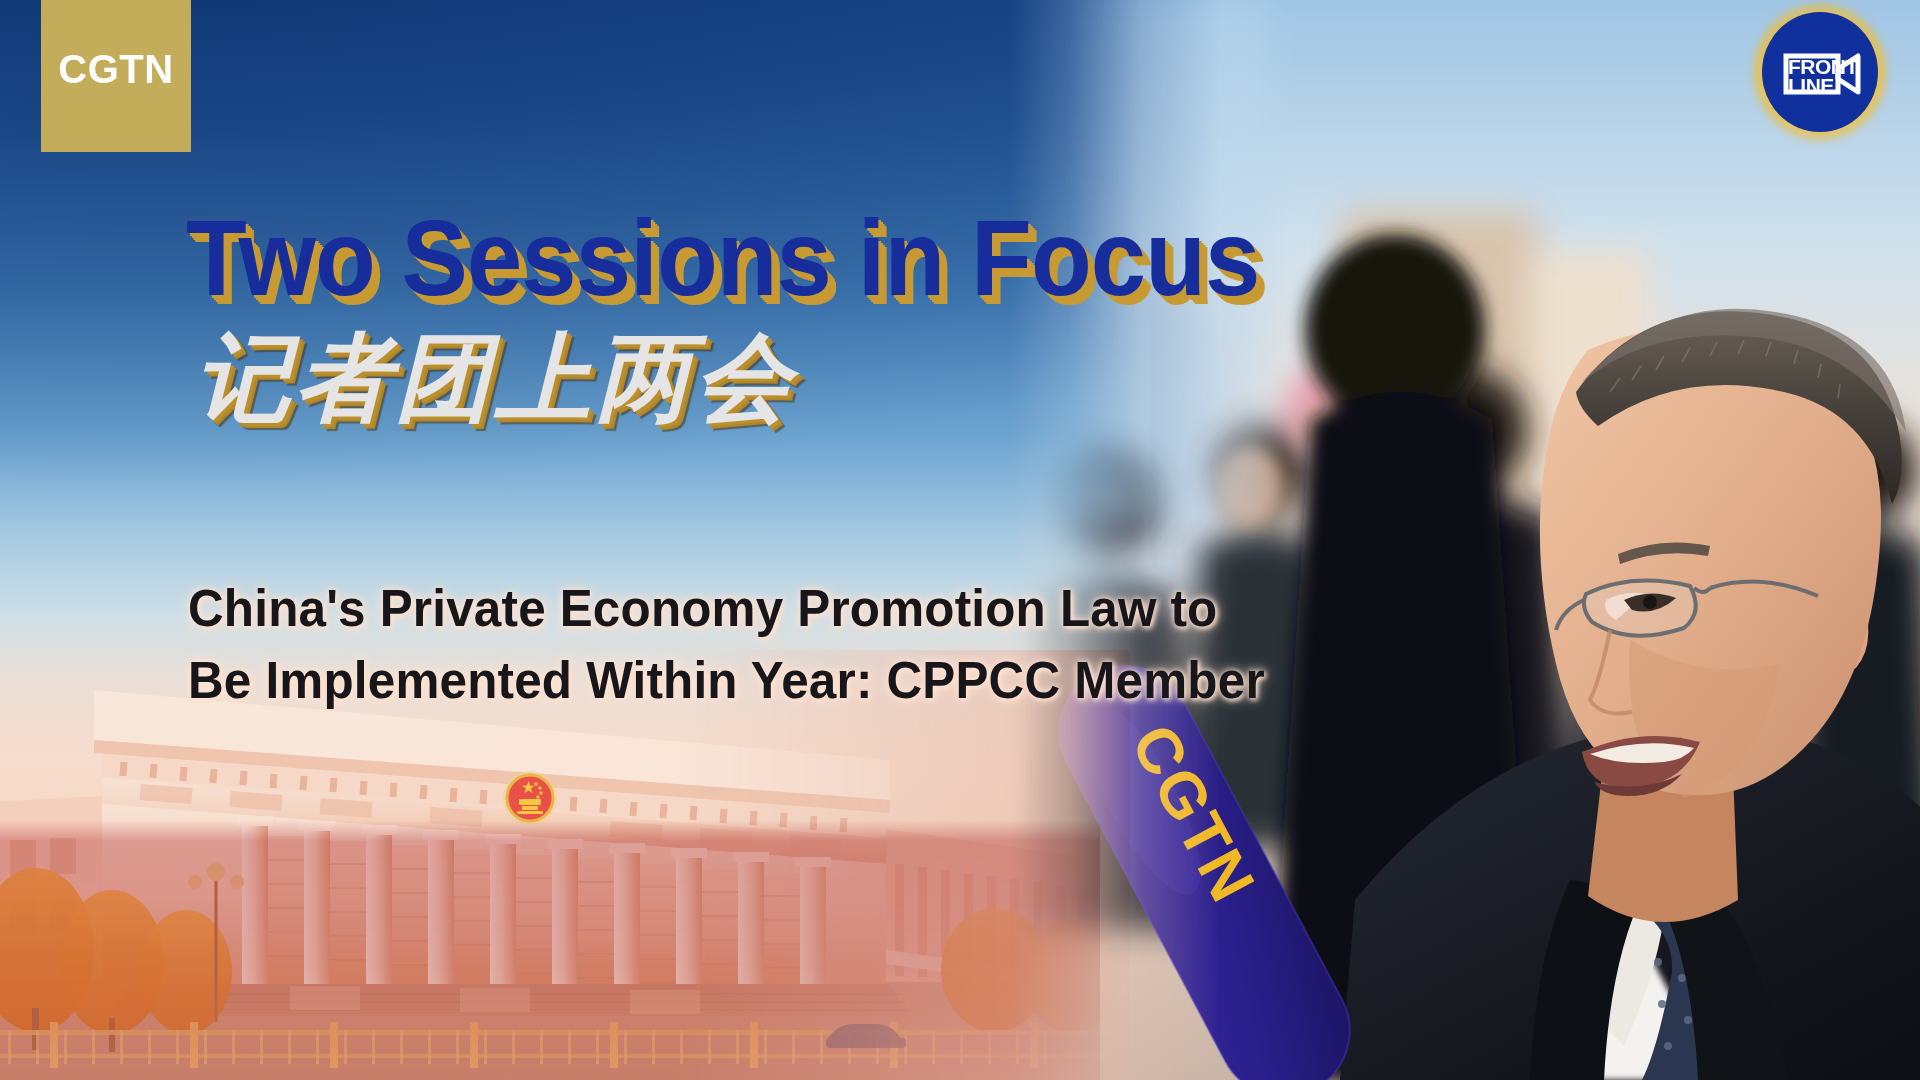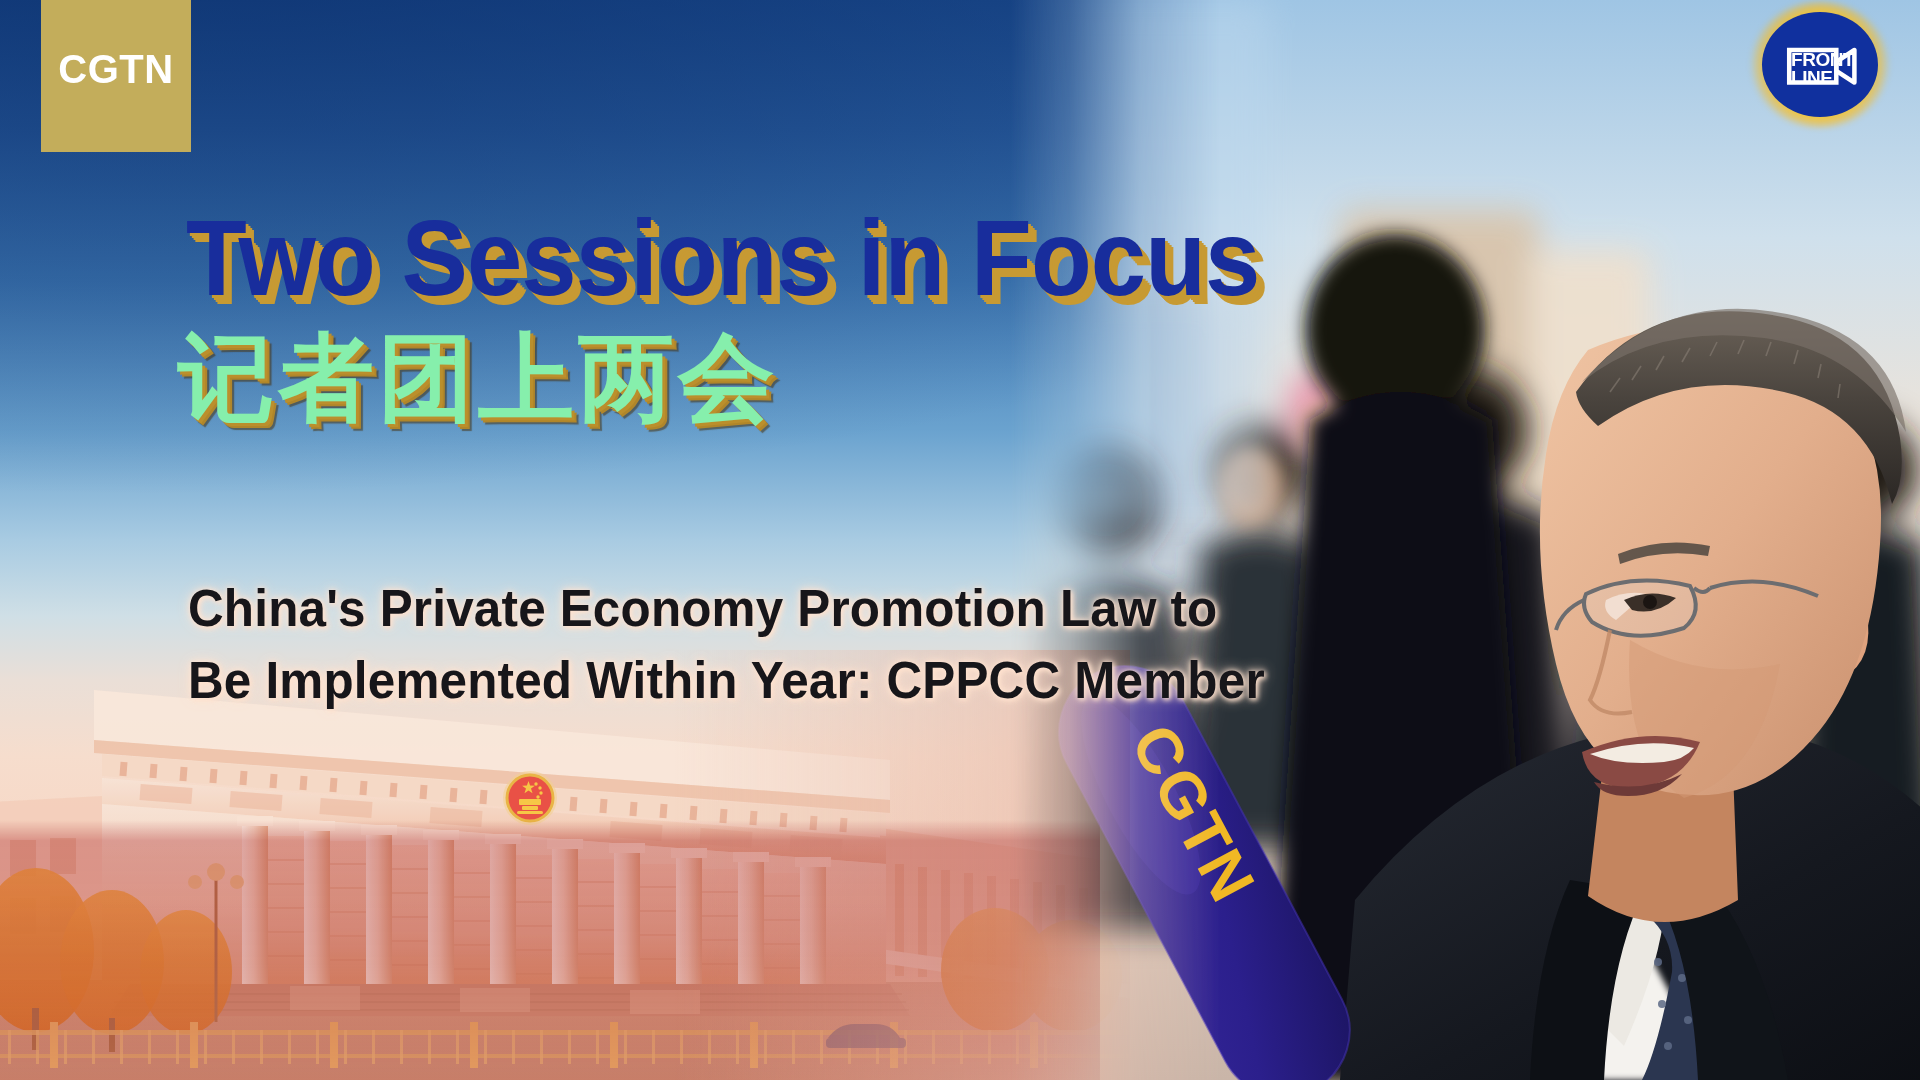--- a/index.html
+++ b/index.html
@@ -95,21 +95,21 @@
     display:flex;align-items:center;justify-content:center;
   }
   .cgtn-box .cgtn-text{
     color:#ffffff;font-weight:700;font-size:40px;letter-spacing:.5px;
     font-family:"Liberation Sans",sans-serif;
     transform:translateY(-7px);
   }
 
   
   .fl-badge{
-    position:absolute;left:1762px;top:12px;width:116px;height:105px;
+    position:absolute;left:1762px;top:12px;width:116px;height:120px;
   }
   .fl-glow{
     position:absolute;inset:-10px;border-radius:50%;
     background:radial-gradient(circle, rgba(255,200,20,0) 44%, rgba(255,198,26,.95) 52%, rgba(255,184,10,.55) 63%, rgba(255,184,10,0) 78%);
     filter:blur(3px);
   }
   .fl-circle{
     position:absolute;inset:0;border-radius:50%;
     background:#10309e;
   }
@@ -129,32 +129,33 @@
     white-space:nowrap;
     color:#182d9c;
     text-shadow:
       3px 3px 0 #c79a33,
       5px 5px 0 #c79a33,
       7px 7px 0 #c79a33,
       9px 9px 0 #c79a33;
   }
 
   .title-zh{
-    position:absolute;left:178px;top:330px;
+    position:absolute;left:195px;top:330px;
     font-family:"DejaVu Sans","Liberation Sans",sans-serif;
     font-weight:700;
     font-size:96px;
     line-height:1;
     letter-spacing:4px;
     white-space:nowrap;
-    color:#86efac;
+    color:#e5e5e5;
     text-shadow:
       3px 3px 0 #bb8f2c,
       5px 5px 0 #b0862a,
       7px 7px 1px rgba(70,50,15,.55);
+    font-style: italic;
   }
 
   
   .headline{
     position:absolute;left:188px;top:573px;
     font-family:"Liberation Sans Narrow","Liberation Sans",sans-serif;
     font-weight:700;
     font-size:52px;
     line-height:1.38;
     letter-spacing:.2px;

